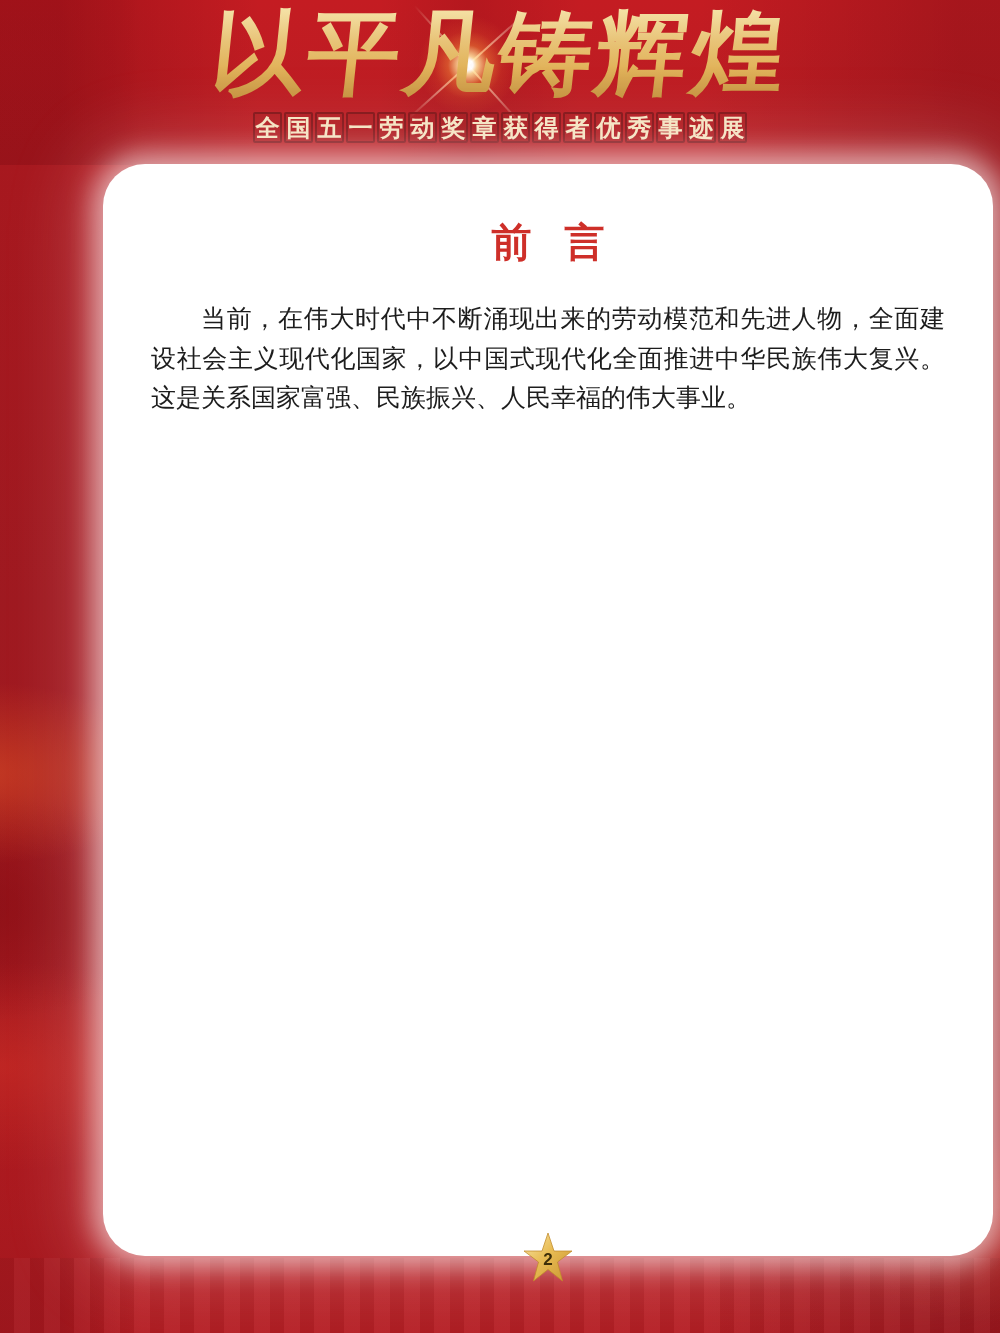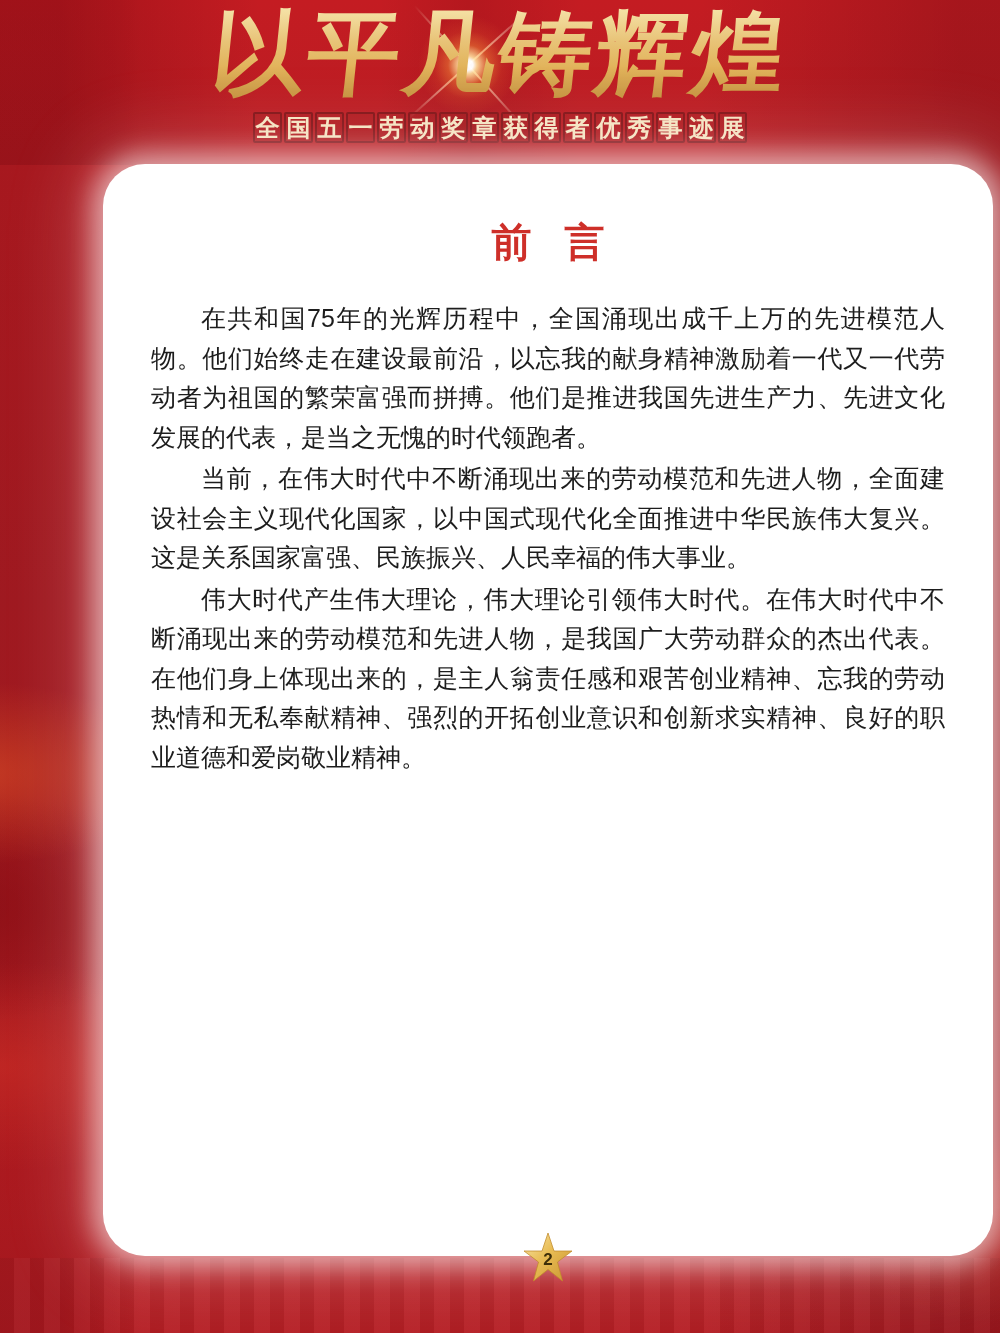--- a/index.html
+++ b/index.html
@@ -147,23 +147,21 @@
       <span class="sub-char">秀</span>
       <span class="sub-char">事</span>
       <span class="sub-char">迹</span>
       <span class="sub-char">展</span>
     </div>
 </header>
 
 <main class="card">
   <h1 class="preface-heading">前 言</h1>
   <div class="preface-body">
-    <p>在共和国75年的光辉历程中，全国涌现出成千上万的先进模范人物。他们始终走在建设最前沿，以忘我的献身精神激励着一代又一代劳动者为祖国的繁荣富强而拼搏。他们是推进我国先进生产力、先进文化发展的代表，是当之无愧的时代领跑者。</p>
     <p>当前，在伟大时代中不断涌现出来的劳动模范和先进人物，全面建设社会主义现代化国家，以中国式现代化全面推进中华民族伟大复兴。这是关系国家富强、民族振兴、人民幸福的伟大事业。</p>
-    <p>伟大时代产生伟大理论，伟大理论引领伟大时代。在伟大时代中不断涌现出来的劳动模范和先进人物，是我国广大劳动群众的杰出代表。在他们身上体现出来的，是主人翁责任感和艰苦创业精神、忘我的劳动热情和无私奉献精神、强烈的开拓创业意识和创新求实精神、良好的职业道德和爱岗敬业精神。</p>
   </div>
 
   <div class="page-star">
     <svg viewBox="0 0 100 104">
       <defs>
         <linearGradient id="starGold" x1="0" y1="0" x2="1" y2="1">
           <stop offset="0%" stop-color="#f8e7ae"></stop>
           <stop offset="45%" stop-color="#e9bd55"></stop>
           <stop offset="100%" stop-color="#c9942f"></stop>
         </linearGradient>

